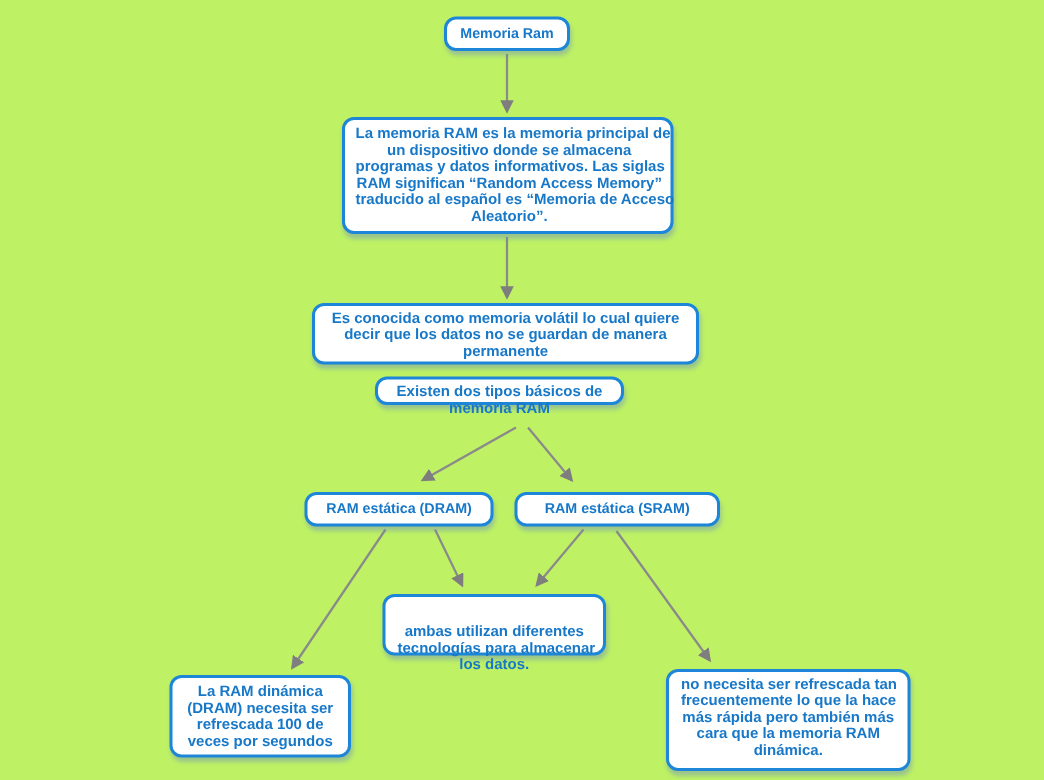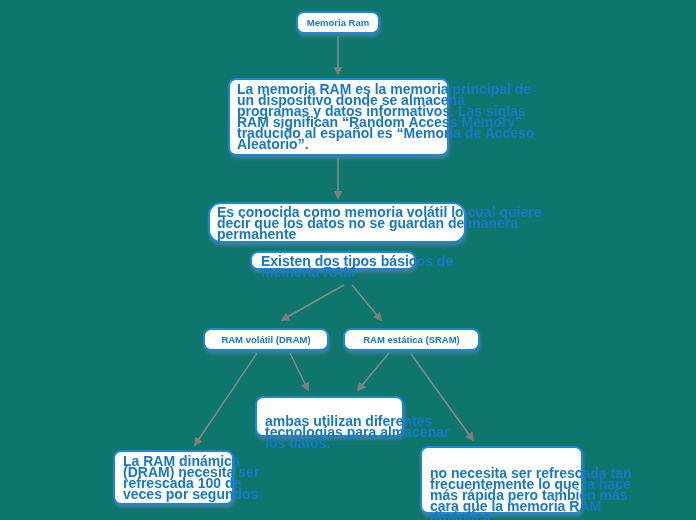--- a/index.html
+++ b/index.html
@@ -1,53 +1,54 @@
 <!DOCTYPE html>
 <html><head>
 <meta charset="utf-8">
 <style>
   html, body { margin:0; padding:0; }
   .canvas {
     position:relative;
     width:696px; height:520px;
-    background:#0f766e;
+    background:#bef264;
     font-family:"Liberation Sans", sans-serif;
     overflow:hidden;
   }
   .edges { position:absolute; left:0; top:0; width:696px; height:520px; pointer-events:none; }
   .node {
     position:absolute;
     box-sizing:border-box;
     background:#ffffff;
     border:2px solid #1d86d8;
     border-radius:8px;
     color:#1878c8;
     font-weight:bold;
-    font-size:14px;
+    font-size:10px;
     line-height:11px;
     padding:3px 6px;
     white-space:pre;
     box-shadow:1px 3px 3px rgba(110,140,190,0.45);
     cursor:pointer;
+    text-align:center;
   }
   .node.pill {
     font-size:9.5px;
     text-align:center;
     padding:4px 0;
   }
   
   .n-root        { left:296px; top:11px;  width:84px;  height:23px; }
   .n-definition  { left:228px; top:78px;  width:221px; height:78px; padding:4px 5px 4px 7px; }
-  .n-volatile    { left:208px; top:202px; width:258px; height:41px; padding:3px 7px;border-radius:13px; }
+  .n-volatile    { left:208px; top:202px; width:258px; height:41px; padding:3px 7px; }
   .n-types       { left:250px; top:251px; width:166px; height:19px; padding:3px 9px; }
   .n-dram        { left:203px; top:328px; width:126px; height:23px; }
   .n-sram        { left:343px; top:328px; width:137px; height:23px; }
   .n-both        { left:255px; top:396px; width:149px; height:41px; padding:18px 8px; }
   .n-dram-detail { left:113px; top:450px; width:121px; height:55px; padding:4px 8px; }
-  .n-sram-detail { left:420px; top:446px; width:163px; height:68px; padding:20px 8px; }
+  .n-sram-detail { left:444px; top:446px; width:163px; height:68px; padding:3px 8px; }
 </style>
 </head>
 <body>
 
 <div class="canvas">
 
   <svg class="edges" width="696" height="520" viewBox="0 0 696 520" xmlns="http://www.w3.org/2000/svg">
     <defs>
       <marker id="ah" viewBox="0 0 10 10" refX="8" refY="5" markerWidth="6" markerHeight="6" orient="auto">
         <path d="M0,0 L10,5 L0,10 z" fill="#7e7e7e"></path>
@@ -70,21 +71,21 @@
 un dispositivo donde se almacena
 programas y datos informativos. Las siglas
 RAM significan “Random Access Memory”
 traducido al español es “Memoria de Acceso
 Aleatorio”.</div>
   <div class="node n-volatile">Es conocida como memoria volátil lo cual quiere
 decir que los datos no se guardan de manera
 permanente</div>
   <div class="node n-types">Existen dos tipos básicos de
 memoria RAM</div>
-  <div class="node pill n-dram">RAM volátil (DRAM)</div>
+  <div class="node pill n-dram">RAM estática (DRAM)</div>
   <div class="node pill n-sram">RAM estática (SRAM)</div>
   <div class="node n-both">ambas utilizan diferentes
 tecnologías para almacenar
 los datos.</div>
   <div class="node n-dram-detail">La RAM dinámica
 (DRAM) necesita ser
 refrescada 100 de
 veces por segundos</div>
   <div class="node n-sram-detail">no necesita ser refrescada tan
 frecuentemente lo que la hace

